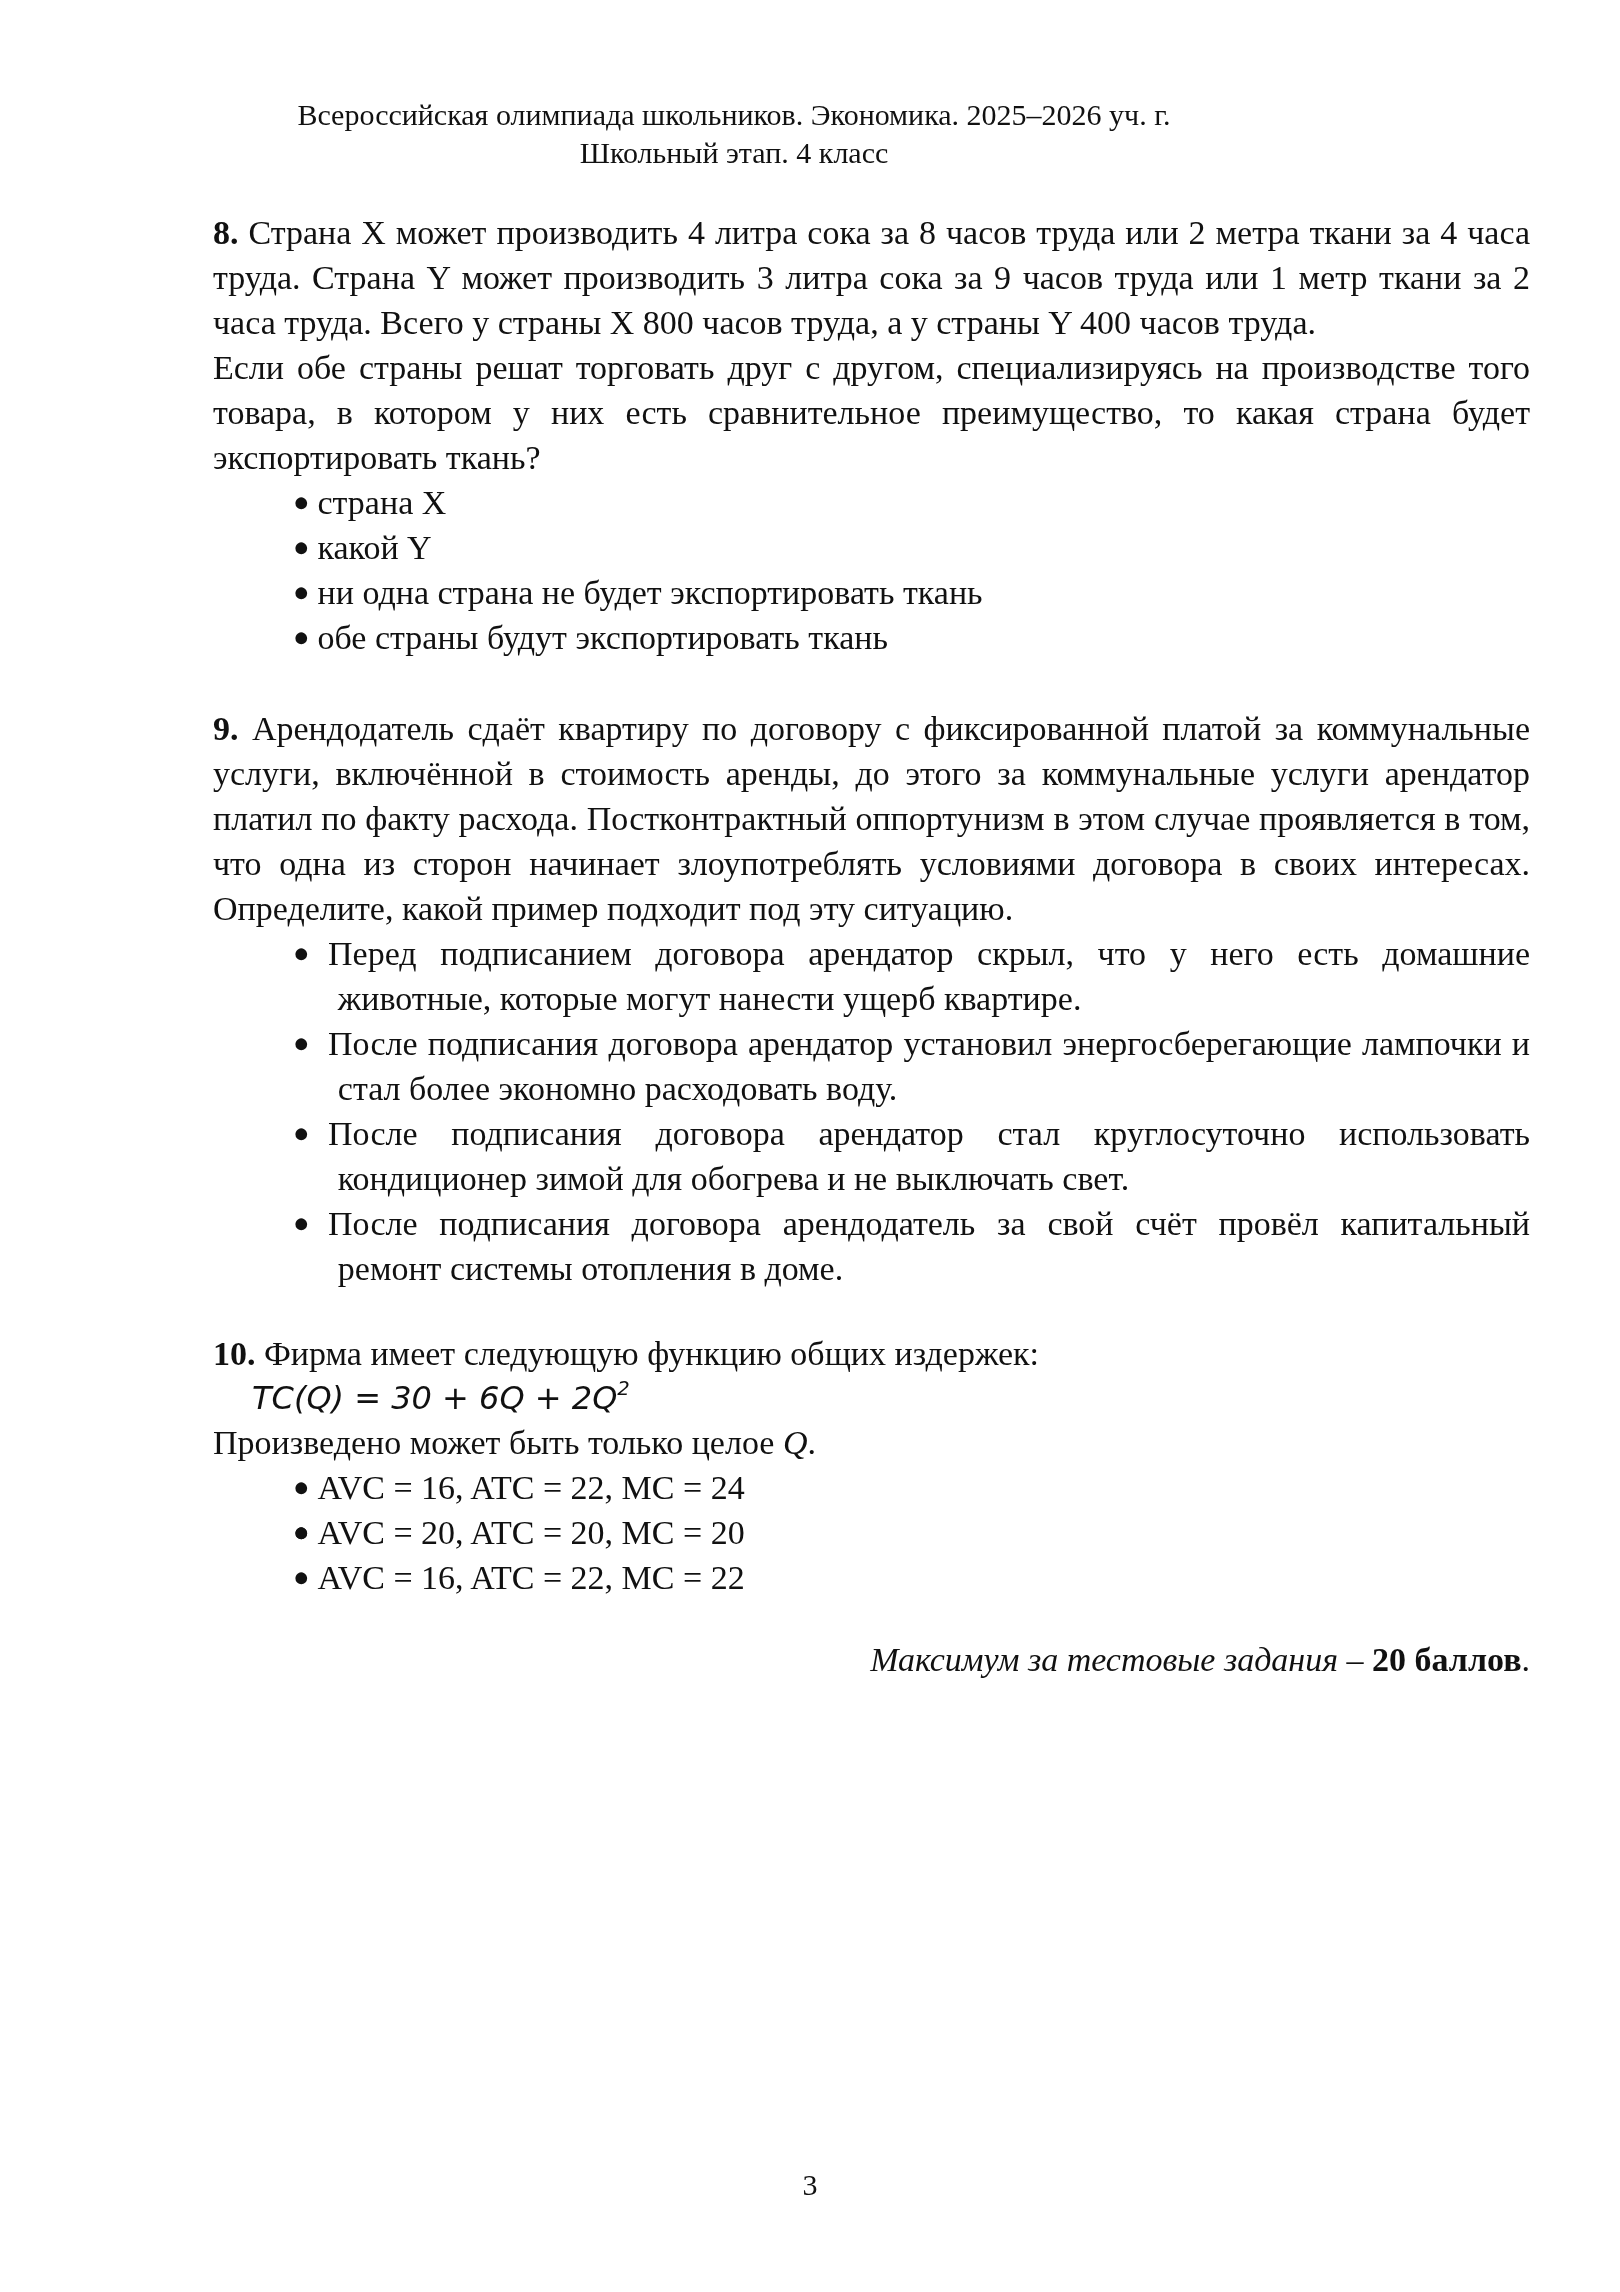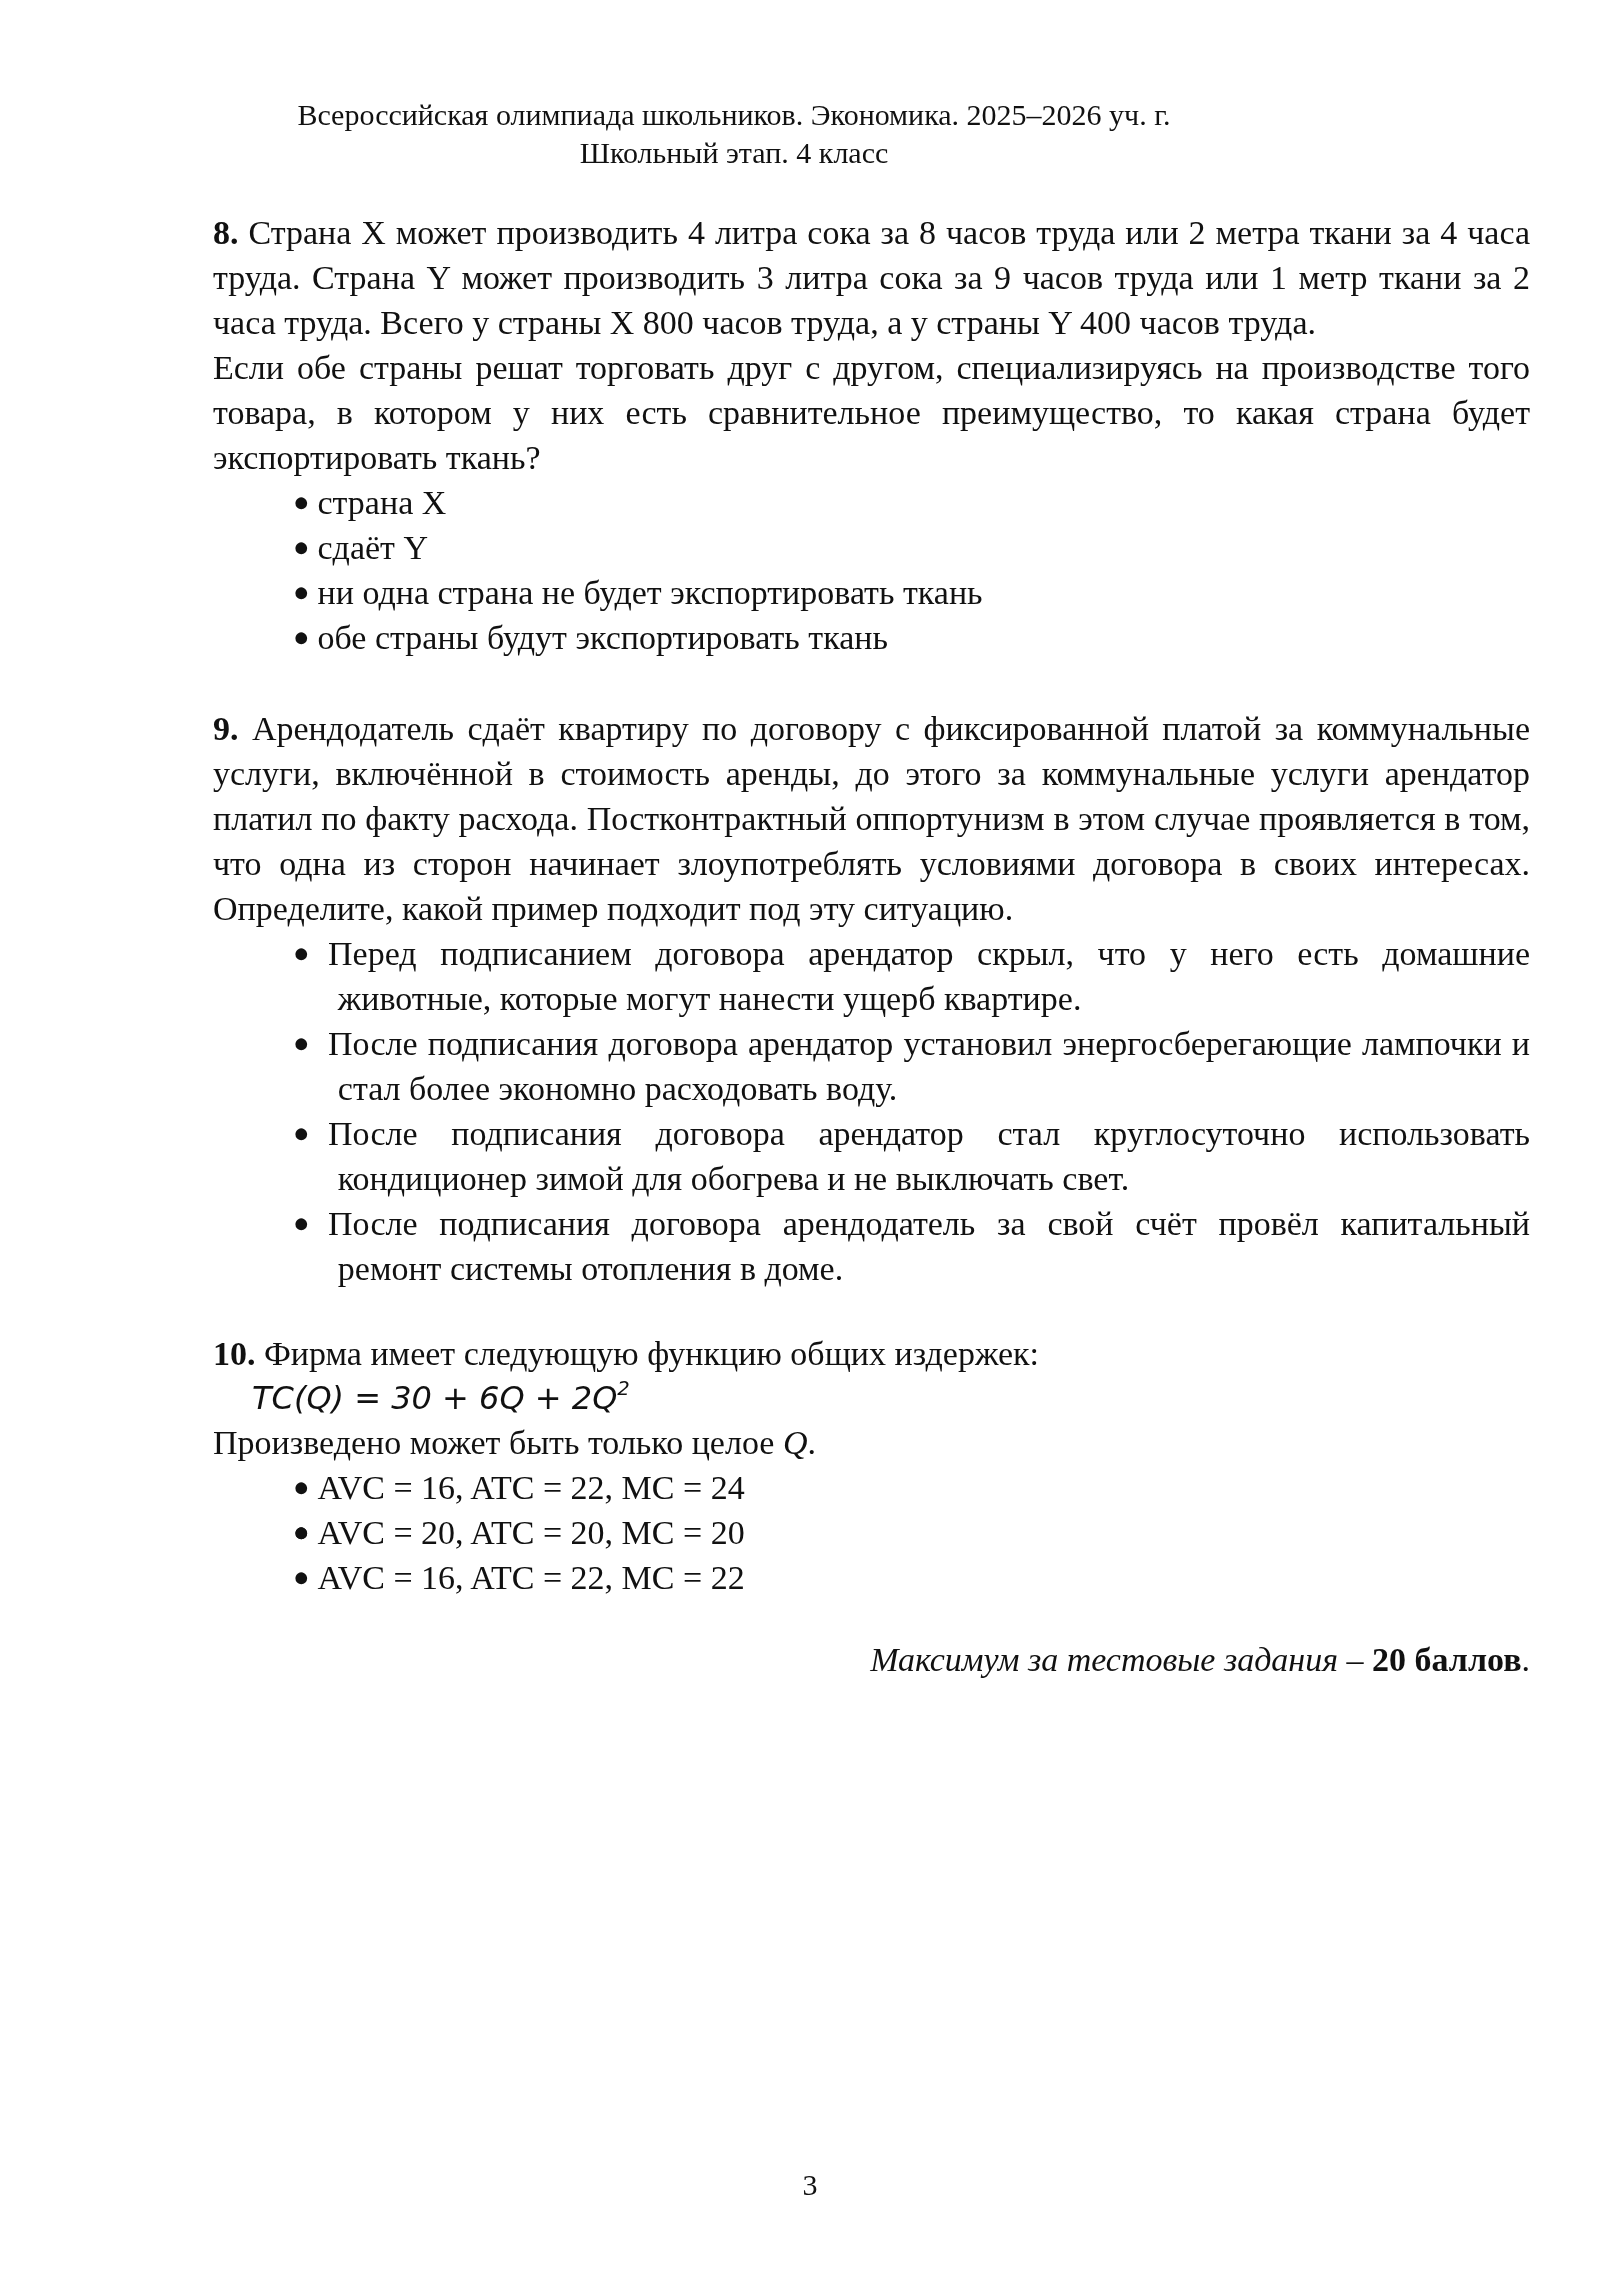--- a/index.html
+++ b/index.html
@@ -49,21 +49,21 @@
   <div>Школьный этап. 4 класс</div>
 </div>
 
 <div class="content">
 
   <section>
     <p class="para"><span class="qnum">8.</span> <span>Страна X может производить 4 литра сока за 8 часов труда или 2 метра ткани за 4 часа труда. Страна Y может производить 3 литра сока за 9 часов труда или 1 метр ткани за 2 часа труда. Всего у страны X 800 часов труда, а у страны Y 400 часов труда.</span></p>
     <p class="para">Если обе страны решат торговать друг с другом, специализируясь на производстве того товара, в котором у них есть сравнительное преимущество, то какая страна будет экспортировать ткань?</p>
     <ul class="opts">
       <li><span class="bullet">●</span><span>страна X</span></li>
-      <li><span class="bullet">●</span><span>сдаёт Y</span></li>
+      <li><span class="bullet">●</span><span>какой Y</span></li>
       <li><span class="bullet">●</span><span>ни одна страна не будет экспортировать ткань</span></li>
       <li><span class="bullet">●</span><span>обе страны будут экспортировать ткань</span></li>
     </ul>
   </section>
 
   <div class="gap"></div>
 
   <section style="margin-top:2px;">
     <p class="para"><span class="qnum">9.</span> <span>Арендодатель сдаёт квартиру по договору с фиксированной платой за коммунальные услуги, включённой в стоимость аренды, до этого за коммунальные услуги арендатор платил по факту расхода. Постконтрактный оппортунизм в этом случае проявляется в том, что одна из сторон начинает злоупотреблять условиями договора в своих интересах. Определите, какой пример подходит под эту ситуацию.</span></p>
     <ul class="opts hang">

